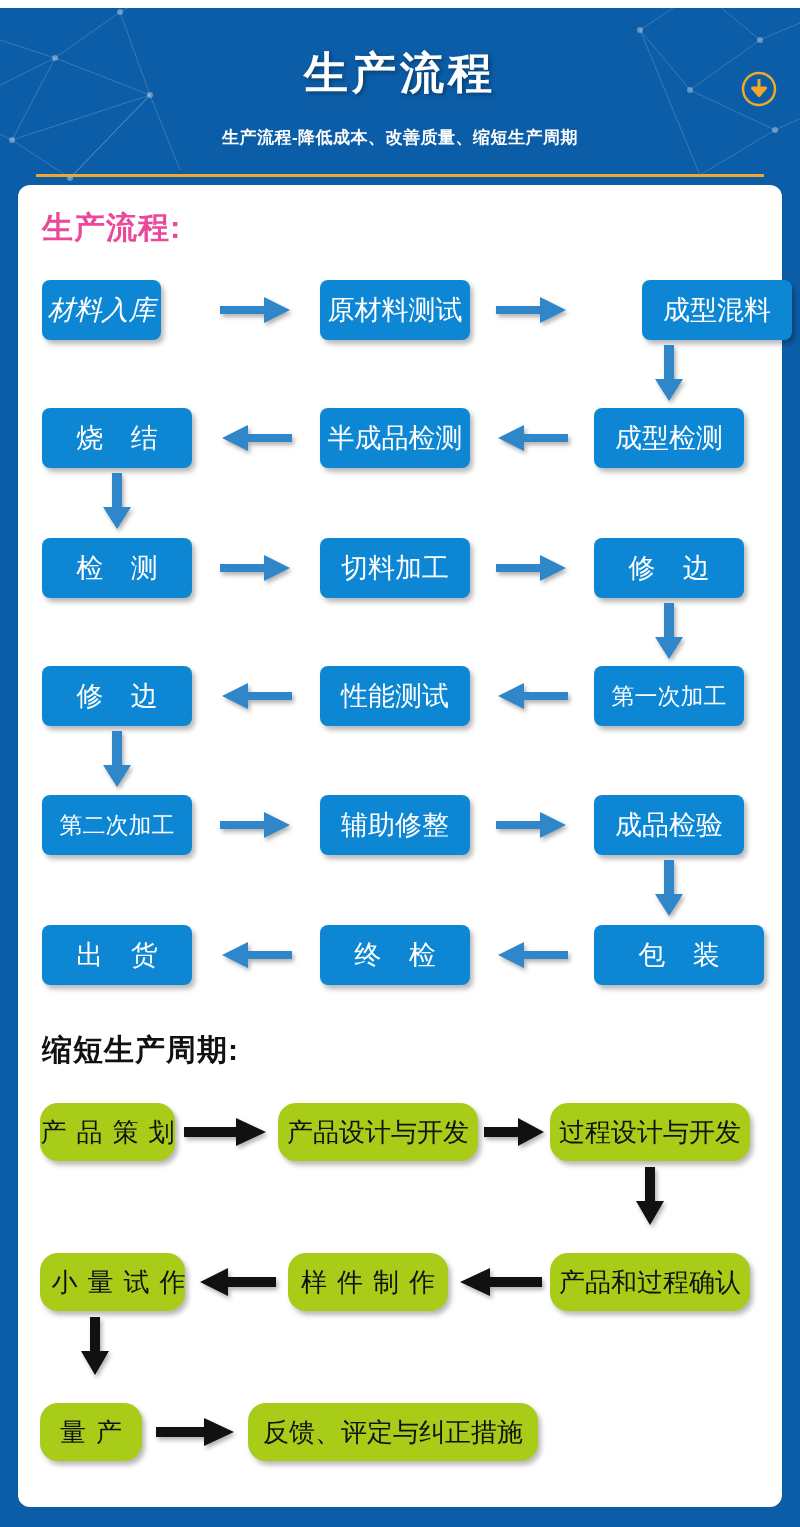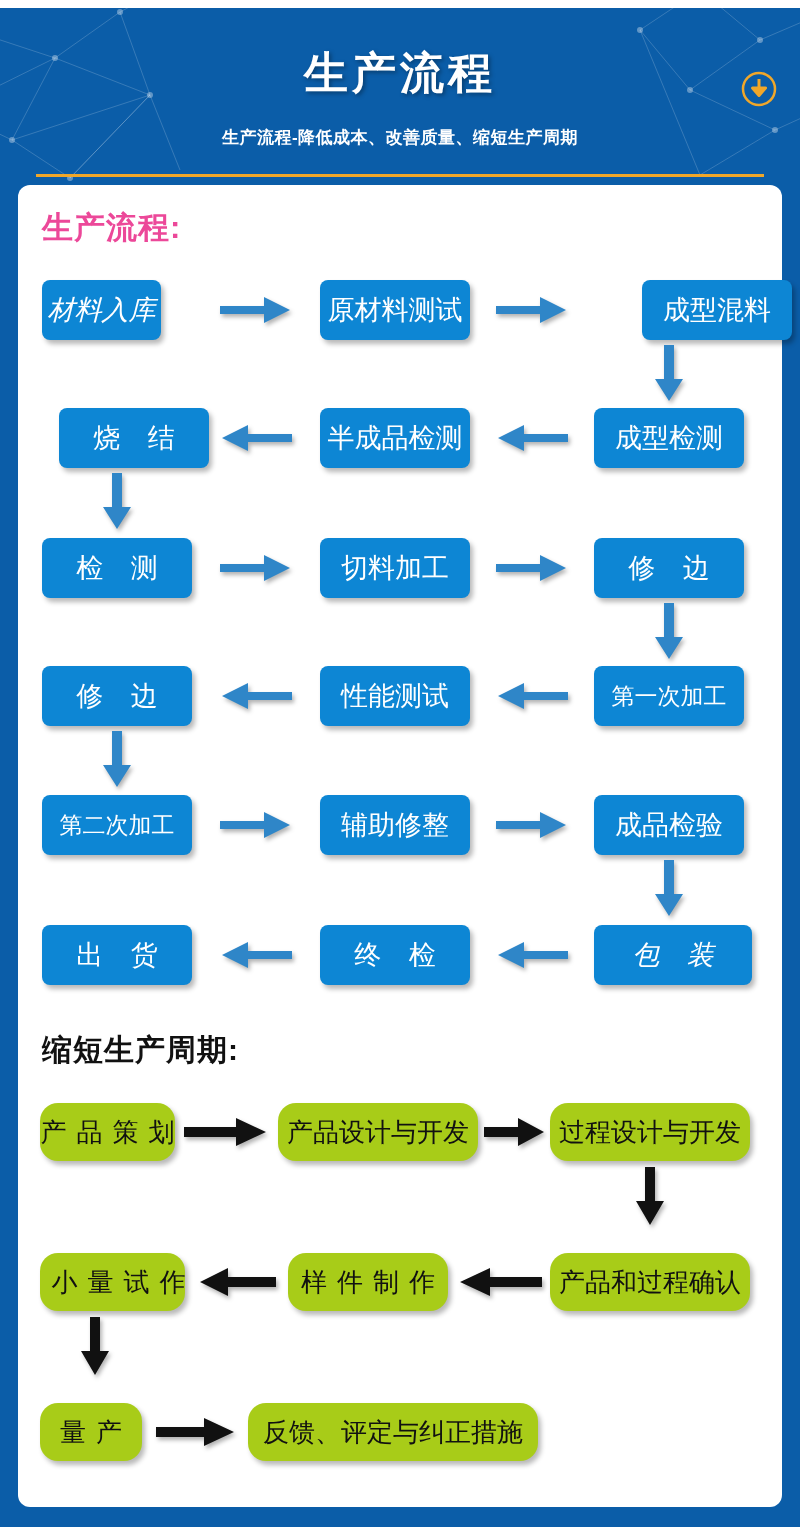--- a/index.html
+++ b/index.html
@@ -117,21 +117,21 @@
     <svg width="72" height="30" viewBox="0 0 72 30">
         <path d="M0 11 L44 11 L44 2 L70 15 L44 28 L44 19 L0 19 Z" fill="#2f86c8"></path>
       </svg>
   </div>
   <div class="arrow" style="left:636px;top:160px;">
     <svg width="30" height="58" viewBox="0 0 30 58">
         <path d="M10 0 L20 0 L20 34 L29 34 L15 56 L1 34 L10 34 Z" fill="#2f86c8"></path>
       </svg>
   </div>
 
-  <div class="node blue sp" style="left:24px;top:223px;width:150px;height:60px;margin-left:17px;">烧 结</div>
+  <div class="node blue sp" style="left:24px;top:223px;width:150px;height:60px;">烧 结</div>
   <div class="node blue" style="left:302px;top:223px;width:150px;height:60px;">半成品检测</div>
   <div class="node blue" style="left:576px;top:223px;width:150px;height:60px;">成型检测</div>
 
   <div class="arrow" style="left:202px;top:238px;">
     <svg width="72" height="30" viewBox="0 0 72 30">
         <path d="M72 11 L28 11 L28 2 L2 15 L28 28 L28 19 L72 19 Z" fill="#2f86c8"></path>
       </svg>
   </div>
   <div class="arrow" style="left:478px;top:238px;">
     <svg width="72" height="30" viewBox="0 0 72 30">
@@ -199,21 +199,21 @@
       </svg>
   </div>
   <div class="arrow" style="left:636px;top:675px;">
     <svg width="30" height="58" viewBox="0 0 30 58">
         <path d="M10 0 L20 0 L20 34 L29 34 L15 56 L1 34 L10 34 Z" fill="#2f86c8"></path>
       </svg>
   </div>
 
   <div class="node blue sp" style="left:24px;top:740px;width:150px;height:60px;">出 货</div>
   <div class="node blue sp" style="left:302px;top:740px;width:150px;height:60px;">终 检</div>
-  <div class="node blue sp" style="left:576px;top:740px;width:158px;height:60px;font-style:italic;">包 装</div>
+  <div class="node blue sp" style="left:576px;top:740px;width:170px;height:60px;">包 装</div>
 
   <div class="arrow" style="left:202px;top:755px;">
     <svg width="72" height="30" viewBox="0 0 72 30">
         <path d="M72 11 L28 11 L28 2 L2 15 L28 28 L28 19 L72 19 Z" fill="#2f86c8"></path>
       </svg>
   </div>
   <div class="arrow" style="left:478px;top:755px;">
     <svg width="72" height="30" viewBox="0 0 72 30">
         <path d="M72 11 L28 11 L28 2 L2 15 L28 28 L28 19 L72 19 Z" fill="#2f86c8"></path>
       </svg>

